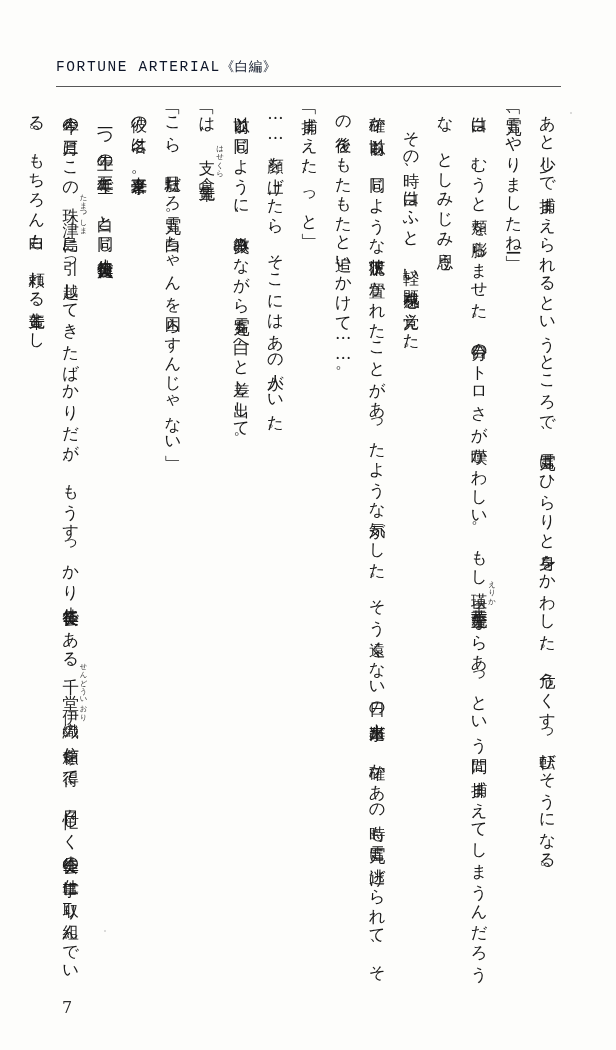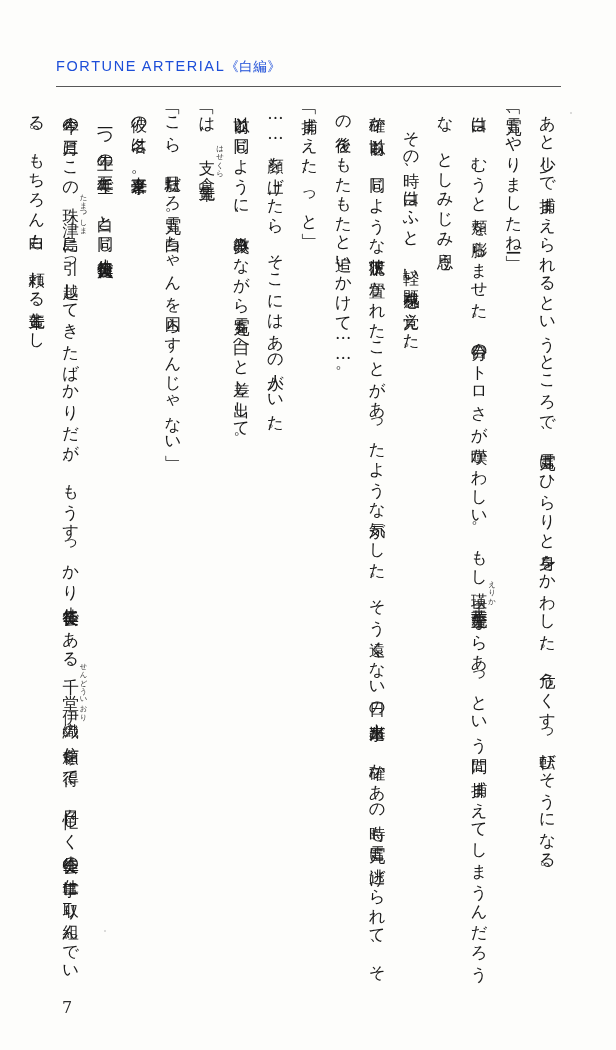--- a/index.html
+++ b/index.html
@@ -21,24 +21,24 @@
     position: absolute;
     inset: 0;
     background: #fdfdfb;
   }
 
   
   .running-head {
     position: absolute;
     top: 58px;
     left: 56px;
-    font-family: Liberation Sans, sans-serif;
+    font-family: Liberation Mono, monospace;
     font-size: 14.5px;
     letter-spacing: 1.6px;
-    color: #1d4ed8;
+    color: #0f172a;
     white-space: nowrap;
   }
   .running-head .rh-sub {
     font-size: 13.5px;
     letter-spacing: 0.5px;
   }
 
   .rule {
     position: absolute;
     top: 86px;

